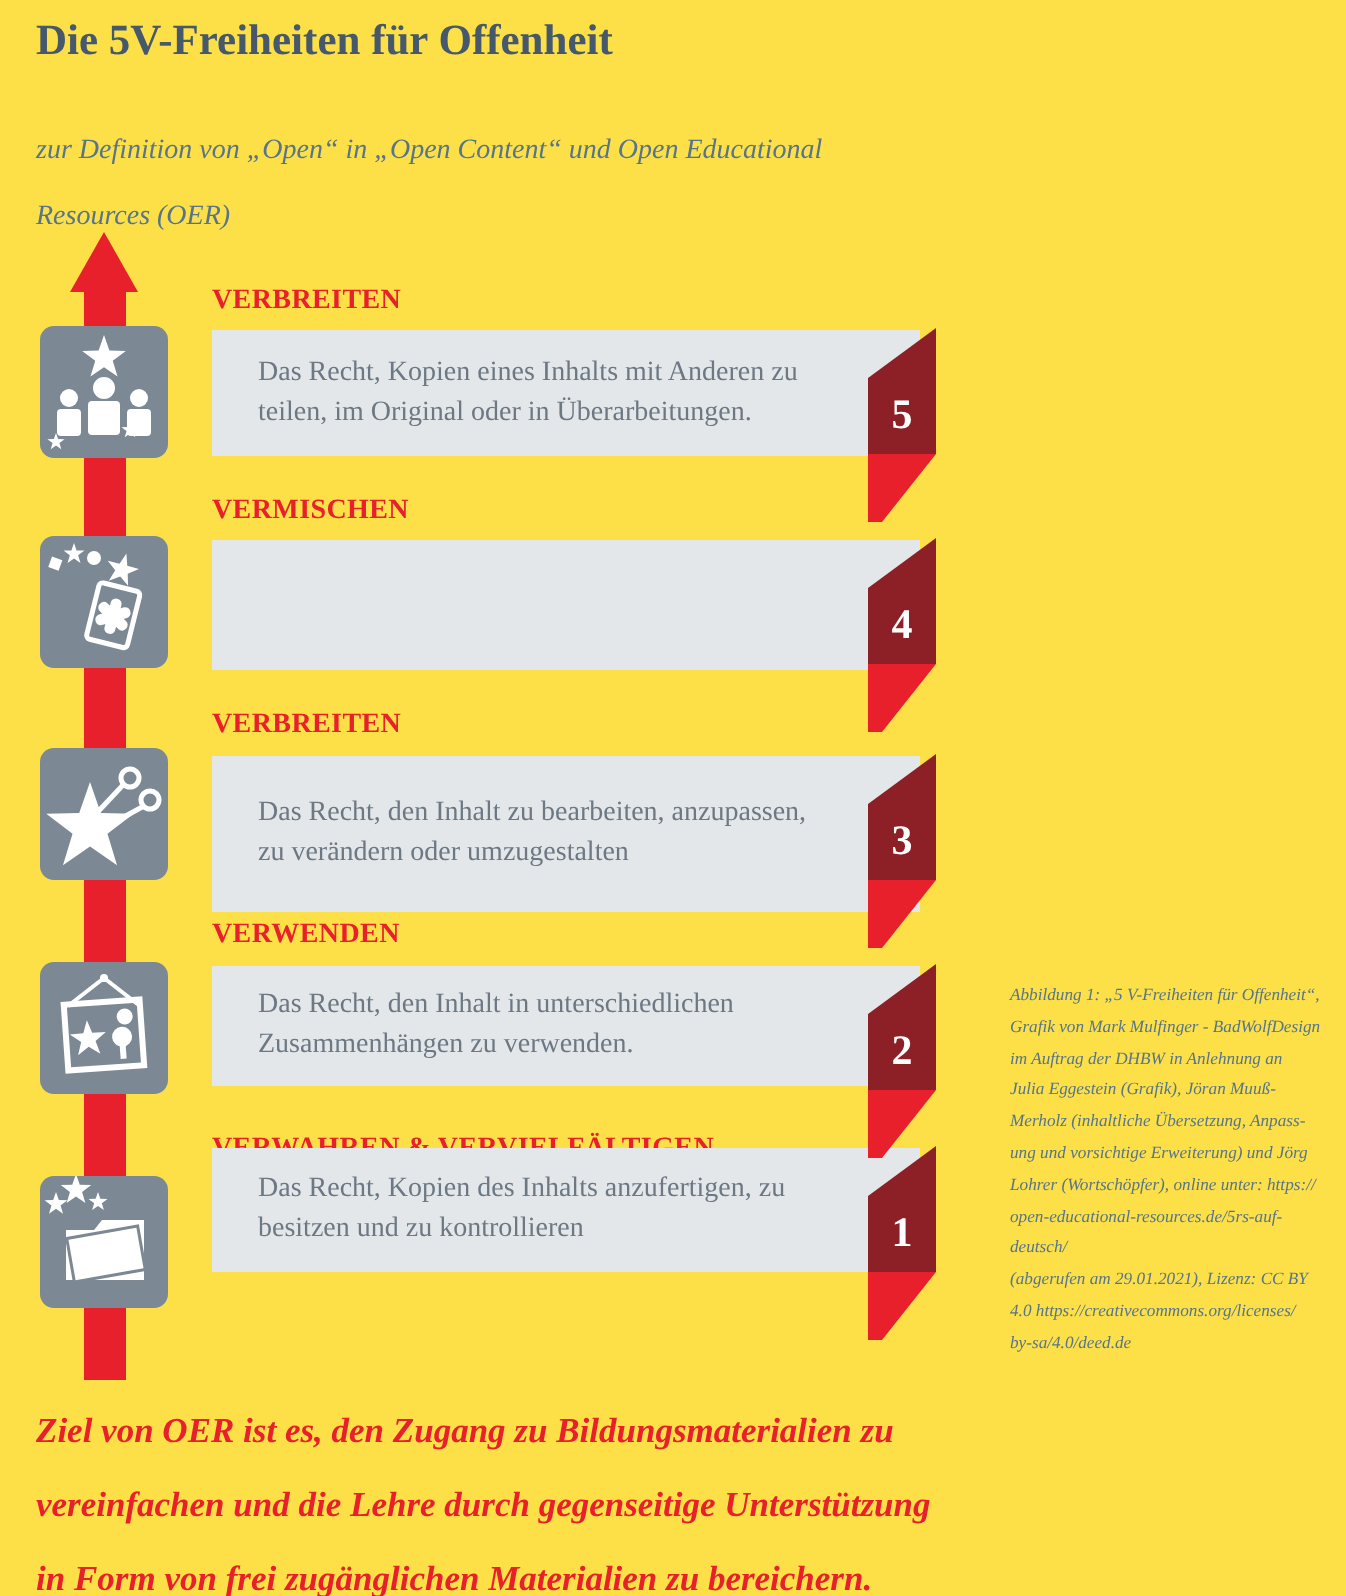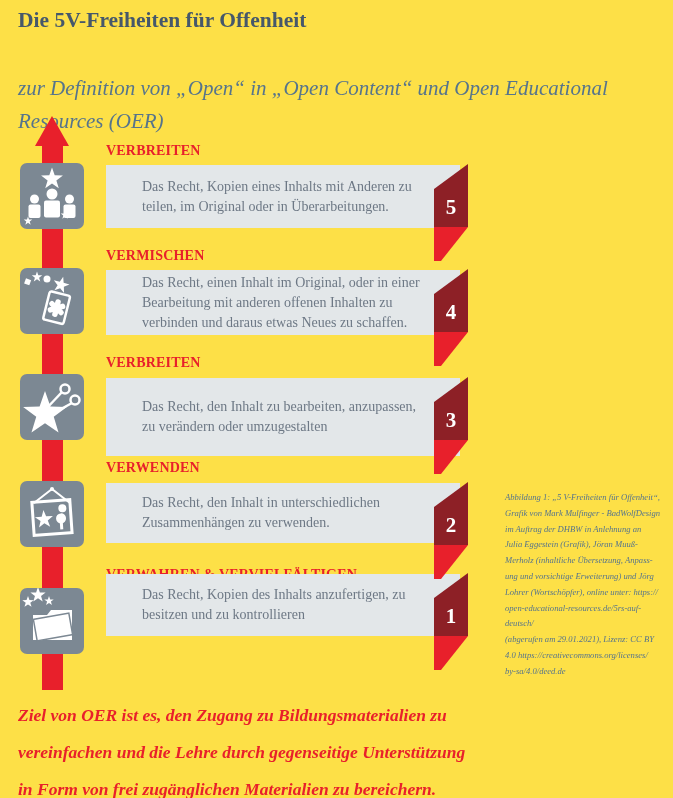--- a/index.html
+++ b/index.html
@@ -8,22 +8,22 @@
     width:673px;height:798px;
     background:#fde047;
     font-family:Liberation Serif, serif;
     overflow:hidden;
   }
   .title{
     position:absolute;left:18px;top:8px;
     font-size:21.5px;font-weight:bold;color:#46586b;
   }
   .subtitle{
-    position:absolute;left:18px;top:72px;
-    font-size:21px;font-style:italic;color:#56748c;
+    position:absolute;left:18px;top:59px;
+    font-size:14px;font-style:italic;color:#56748c;
     line-height:33px;white-space:pre-line;
   }
   
   .arrow-head{
     position:absolute;left:35px;top:116px;width:0;height:0;z-index:1;
     border-left:17.5px solid transparent;
     border-right:17.5px solid transparent;
     border-bottom:30px solid #e8202b;
   }
   .arrow-shaft{
@@ -48,21 +48,21 @@
     position:absolute;left:106px;width:354px;
     background:#e3e7e9;
     display:flex;align-items:center;
   }
   .s1 .tbox{top:165px;height:63px}
   .s2 .tbox{top:270px;height:65px}
   .s3 .tbox{top:378px;height:78px}
   .s4 .tbox{top:483px;height:60px}
   .s5 .tbox{top:574px;height:62px}
   .tbox .btxt{
-    padding-left:36px;
+    padding-left:23px;
     font-size:14px;line-height:20px;color:#6d7885;
     white-space:pre-line;
   }
   
   .ribbon{
     position:absolute;right:-8px;top:-2px;width:34px;height:98px;z-index:3;
   }
   .ribbon svg{display:block;width:34px;height:98px;}
   .ribbon .num{
     position:absolute;left:0;top:32px;width:34px;
@@ -141,23 +141,20 @@
           <g transform="translate(36.5,40)">
             <rect x="-2.75" y="-9" width="5.5" height="18" rx="2.5"></rect>
             <rect x="-2.75" y="-9" width="5.5" height="18" rx="2.5" transform="rotate(60)"></rect>
             <rect x="-2.75" y="-9" width="5.5" height="18" rx="2.5" transform="rotate(120)"></rect>
           </g>
         </g>
       </svg>
     </div>
     <div class="vhead">VERMISCHEN</div>
     <div class="tbox">
-      <div class="btxt">Das Recht, einen Inhalt im Original, oder in einer
-Bearbeitung mit anderen offenen Inhalten zu
-verbinden und daraus etwas Neues zu schaffen.</div>
       <div class="ribbon">
         <svg viewBox="0 0 34 98" preserveAspectRatio="none">
           <polygon points="34,1 34,64 0,64 0,26" fill="#8d2026"></polygon>
           <polygon points="0,64 34,64 7,98 0,98" fill="#e8202b"></polygon>
         </svg>
         <span class="num">4</span>
       </div>
     </div>
   </div>
 

